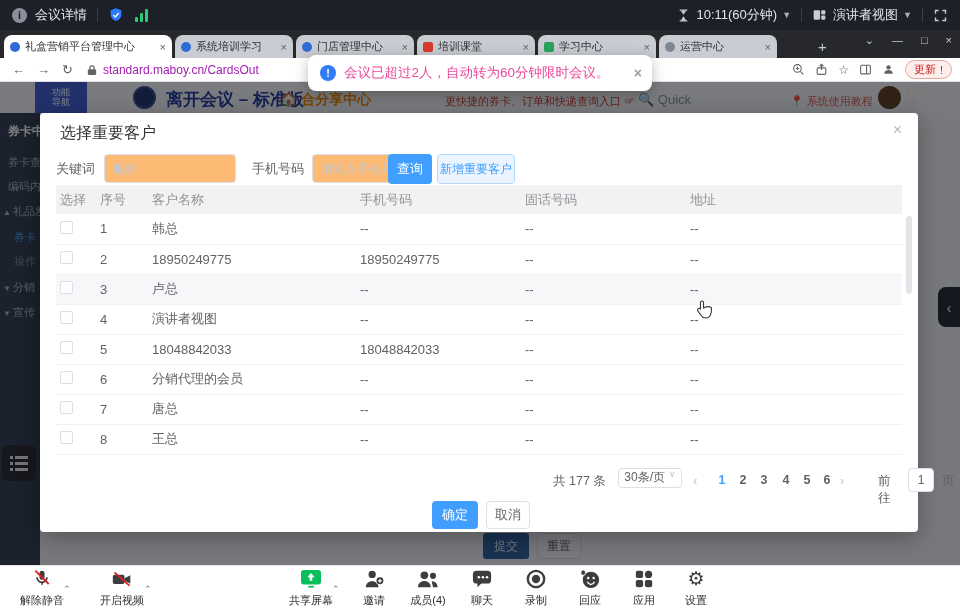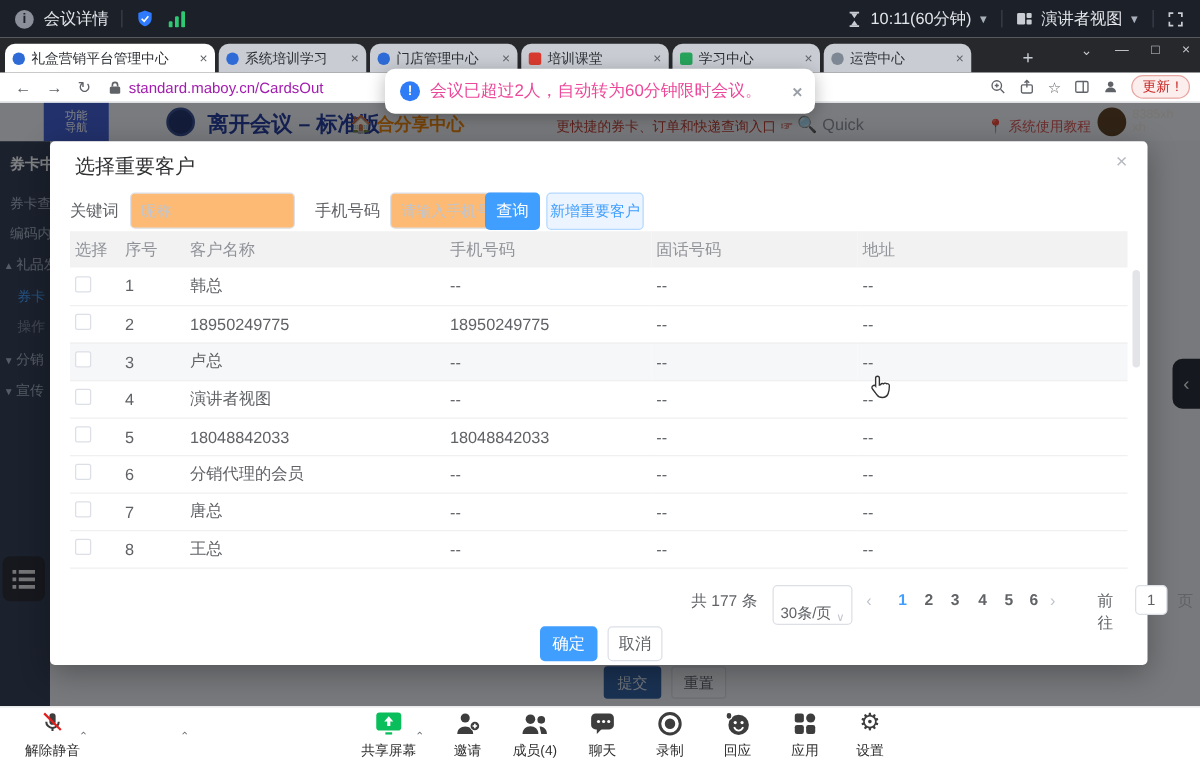--- a/index.html
+++ b/index.html
@@ -62,21 +62,21 @@
   .tbl { position:absolute; left:16px; top:72px; width:846px; }
   .tbl table { width:100%; border-collapse:collapse; table-layout:fixed; }
   .tbl th { background:#f2f2f2; color:#909399; font-weight:normal; font-size:13px; text-align:left; height:29px; padding:0 4px; }
   .tbl td { color:#606266; font-size:13px; height:30px; padding:0 4px; border-bottom:1px solid #f0f0f0; }
   .tbl tr.stripe td { background:#f6f7f9; }
   .dash { color:#a8abb2; }
   .cbx { width:13px; height:13px; border:1px solid #dcdfe6; border-radius:2px; background:#fff; display:inline-block; }
   .tbl-scroll { position:absolute; right:6px; top:103px; width:6px; height:78px; background:#e3e4e8; border-radius:3px; }
   .pager { position:absolute; top:353px; left:0; width:862px; height:28px; font-size:12.5px; color:#606266; }
   .pg-total { position:absolute; left:513px; top:7px; }
-  .pg-size { position:absolute; left:578px; top:2px; width:64px; height:32px; border:1px solid #dcdfe6; border-radius:4px; display:flex; align-items:flex-end; justify-content:center; gap:4px; color:#606266; font-size:12px; }
+  .pg-size { position:absolute; left:578px; top:2px; width:64px; height:20px; border:1px solid #dcdfe6; border-radius:4px; display:flex; align-items:flex-start; justify-content:center; gap:4px; color:#606266; font-size:12px; }
   .pg-size .v { color:#c0c4cc; font-size:9px; }
   .pg-arrow { position:absolute; top:7px; color:#c0c4cc; font-size:13px; }
   .pg-num { position:absolute; top:7px; width:20px; text-align:center; color:#606266; font-weight:bold; font-size:12.5px; }
   .pg-num.on { color:#409eff; }
   .pg-goto { position:absolute; left:838px; top:7px; }
   .pg-input { position:absolute; left:868px; top:2px; width:26px; height:24px; border:1px solid #dcdfe6; border-radius:4px; text-align:center; font-size:12px; color:#606266; font-family:"Liberation Sans",sans-serif; }
   .pg-page { position:absolute; left:902px; top:7px; }
   .m-footer { position:absolute; top:386px; left:0; width:878px; height:33px; text-align:center; }
   .btn-ok { position:absolute; left:392px; top:2px; width:46px; height:28px; background:#409eff; border:none; border-radius:4px; color:#fff; font-size:13px; }
   .btn-cancel { position:absolute; left:446px; top:2px; width:44px; height:28px; background:#fff; border:1px solid #dcdfe6; border-radius:4px; color:#606266; font-size:13px; }
@@ -392,20 +392,28 @@
   <div class="tb-item" style="left:8px;width:68px;">
     <svg width="22" height="20" viewBox="0 0 24 24">
         <rect x="9" y="2" width="6" height="11" rx="3" fill="#3d3d3d"></rect>
         <path d="M6 10a6 6 0 0 0 12 0" fill="none" stroke="#3d3d3d" stroke-width="2"></path>
         <line x1="12" y1="16" x2="12" y2="19" stroke="#3d3d3d" stroke-width="2"></line>
         <line x1="4" y1="2" x2="20" y2="18" stroke="#e02020" stroke-width="2.2"></line>
       </svg>
     <span class="lbl">解除静音</span>
   </div>
   <span class="tb-caret" style="left:63px;">⌃</span>
+  <div class="tb-item" style="left:86px;width:72px;">
+    <svg width="24" height="20" viewBox="0 0 26 24">
+        <rect x="2" y="7" width="14" height="11" rx="2" fill="#3d3d3d"></rect>
+        <polygon points="16,11 23,7.5 23,17.5 16,14" fill="#3d3d3d"></polygon>
+        <line x1="4" y1="4" x2="22" y2="20" stroke="#e02020" stroke-width="2.2"></line>
+      </svg>
+    <span class="lbl">开启视频</span>
+  </div>
   <span class="tb-caret" style="left:144px;">⌃</span>
   <div class="tb-item" style="left:282px;width:58px;">
     <svg width="22" height="20" viewBox="0 0 24 22">
         <rect x="1" y="1" width="22" height="16" rx="3" fill="#0abf5b"></rect>
         <path d="M12 4.5l4 4.5h-2.6v4h-2.8v-4H8z" fill="#fff"></path>
         <rect x="9" y="18.5" width="6" height="2" fill="#0abf5b"></rect>
       </svg>
     <span class="lbl">共享屏幕</span>
   </div>
   <span class="tb-caret" style="left:332px;">⌃</span>

